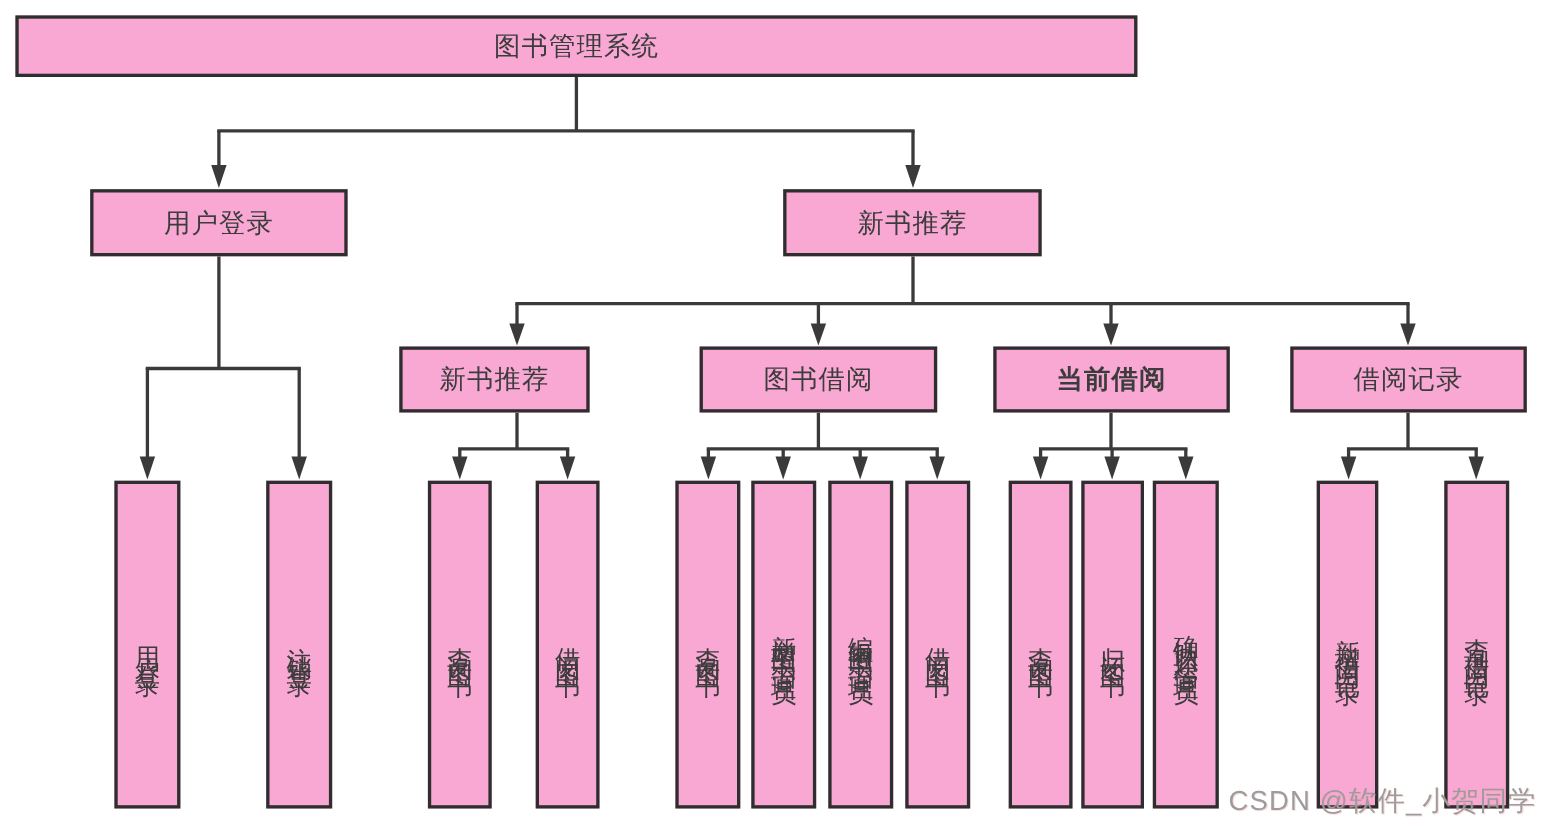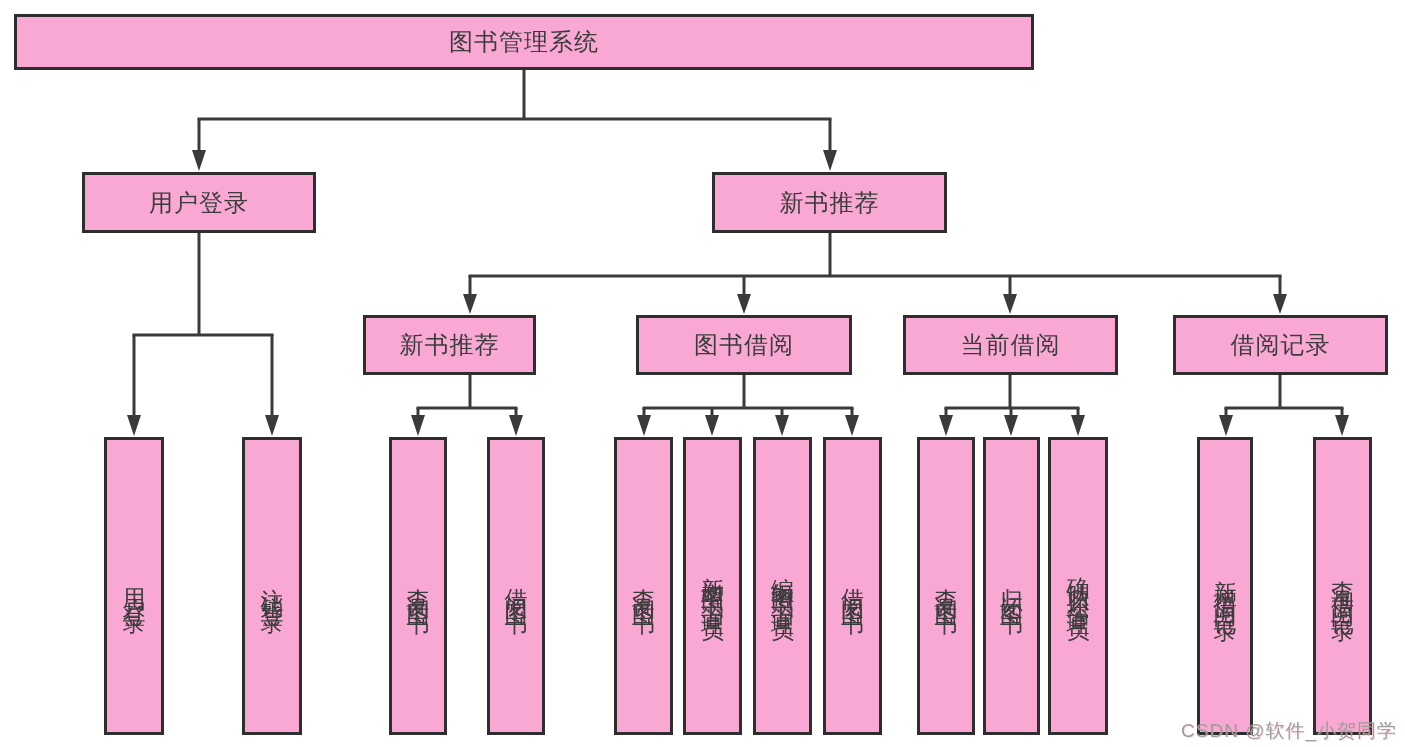--- a/index.html
+++ b/index.html
@@ -54,40 +54,40 @@
   }
   .node.v.long span {
     letter-spacing: 6px;
   }
   
   #n-root  { left: 14px;   top: 14px;  width: 1020px; height: 56px; }
   #n-login { left: 82px;   top: 172px; width: 234px;  height: 61px; }
   #n-mgmt  { left: 712px;  top: 172px; width: 235px;  height: 61px; }
   #n-rec   { left: 363px;  top: 315px; width: 173px;  height: 60px; }
   #n-bor   { left: 636px;  top: 315px; width: 216px;  height: 60px; }
-  #n-cur   { left: 903px;  top: 315px; width: 215px;  height: 60px; }
+  #n-cur   { left: 903px;  top: 315px; width: 215px;  height: 60px; font-weight: bold; }
   #n-recd  { left: 1173px; top: 315px; width: 215px;  height: 60px; }
   #n-ul    { left: 104px;  top: 437px; width: 60px;   height: 298px; }
   #n-lo    { left: 242px;  top: 437px; width: 60px;   height: 298px; }
   #n-rq    { left: 389px;  top: 437px; width: 58px;   height: 298px; }
   #n-rb    { left: 487px;  top: 437px; width: 58px;   height: 298px; }
   #n-bq    { left: 614px;  top: 437px; width: 59px;   height: 298px; }
   #n-ba    { left: 683px;  top: 437px; width: 59px;   height: 298px; }
   #n-be    { left: 753px;  top: 437px; width: 59px;   height: 298px; }
   #n-bb    { left: 823px;  top: 437px; width: 59px;   height: 298px; }
   #n-cq    { left: 917px;  top: 437px; width: 58px;   height: 298px; }
   #n-cr    { left: 983px;  top: 437px; width: 57px;   height: 298px; }
   #n-cc    { left: 1048px; top: 437px; width: 60px;   height: 298px; }
   #n-ra    { left: 1197px; top: 437px; width: 56px;   height: 298px; }
   #n-rqr   { left: 1313px; top: 437px; width: 59px;   height: 298px; }
   #watermark {
     position: absolute;
     right: 8px;
     bottom: 3px;
-    font-size: 19px;
+    font-size: 25px;
     letter-spacing: 1px;
     color: #9c9c9c;
     text-shadow: 1px 1px 0 rgba(250, 160, 160, 0.35);
     white-space: nowrap;
   }
 </style>
 </head>
 <body>
 
 <div id="stage">

